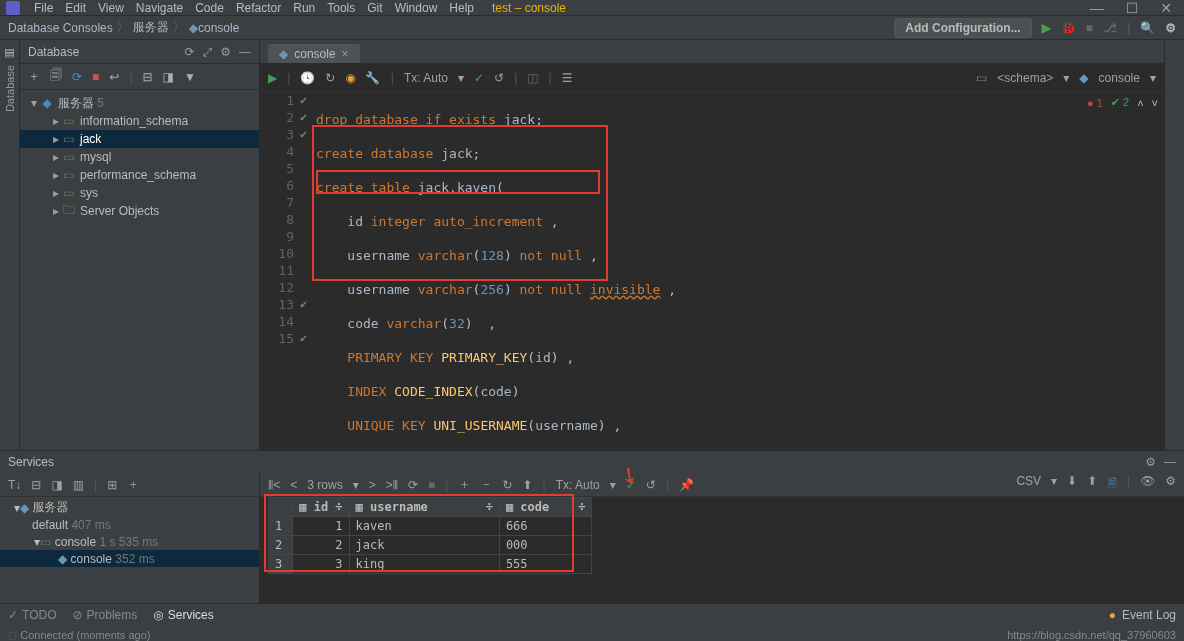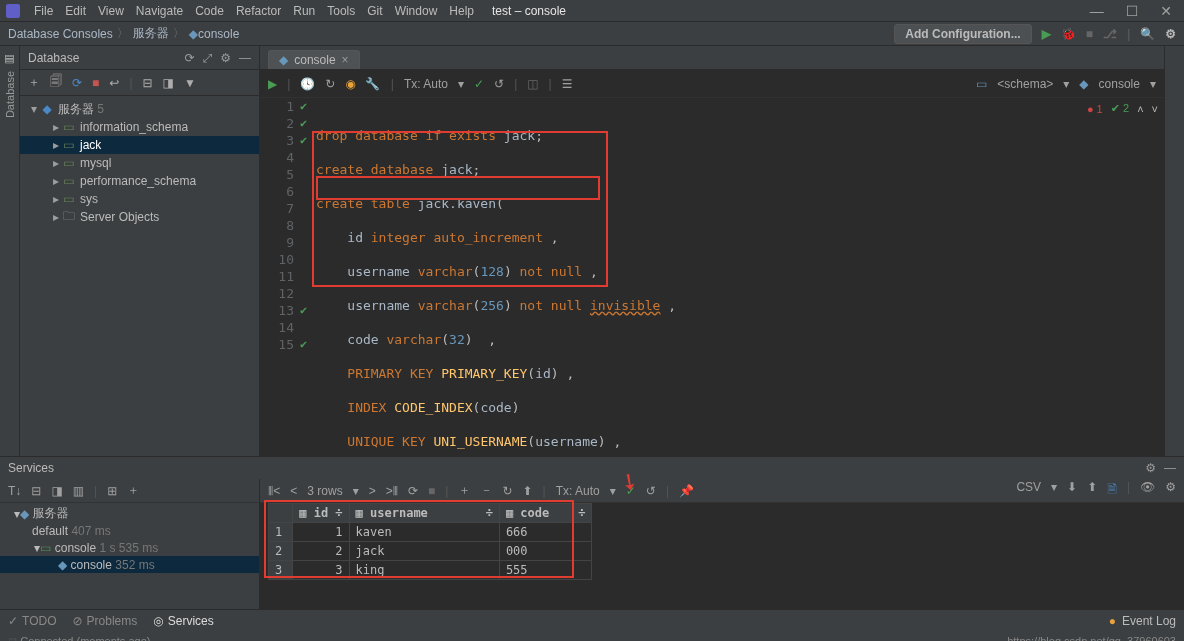--- a/index.html
+++ b/index.html
@@ -1,20 +1,20 @@
 <!DOCTYPE html>
 <html><head>
 <meta charset="utf-8">
 <style>
 * { margin: 0; padding: 0; box-sizing: border-box; }
 body { font-family: "Segoe UI", Arial, sans-serif; font-size: 12px; background: #3c3f41; color: #bbbbbb; overflow: hidden; width: 1184px; height: 641px; position: relative; }
-.menubar { height: 22px; background: #3c3f41; border-bottom: 1px solid #2b2b2b; display: flex; align-items: center; padding: 0 6px; }
+.menubar { height: 16px; background: #3c3f41; border-bottom: 1px solid #2b2b2b; display: flex; align-items: center; padding: 0 6px; }
 .menubar .logo { width: 14px; height: 14px; background: #5f5fc7; border-radius: 2px; margin-right: 8px; }
 .menubar .item { padding: 0 6px; cursor: pointer; }
-.menubar .title { margin-left: 12px; color: #e5e5e5; }
+.menubar .title { margin-left: 12px; color: #eab308; }
 .menubar .winctl { margin-left: auto; display: flex; gap: 22px; color: #a0a0a0; font-size: 14px; padding-right: 6px; }
 .breadcrumbs { height: 24px; display: flex; align-items: center; padding: 0 8px; border-bottom: 1px solid #2b2b2b; }
 .breadcrumbs .crumb { color: #a9b7c6; }
 .breadcrumbs .sep { margin: 0 4px; color: #777; }
 .breadcrumbs .right { margin-left: auto; display: flex; align-items: center; gap: 10px; font-weight: bold; }
 .breadcrumbs .addcfg { border: 1px solid #555; background: #4c5052; padding: 2px 10px; border-radius: 3px; }
 .mainrow { display: flex; height: 410px; }
 .leftgut { width: 20px; background: #3c3f41; border-right: 1px solid #2b2b2b; display:flex; flex-direction:column; align-items:center; padding-top:6px; }
 .leftgut .vlabel { writing-mode: vertical-rl; transform: rotate(180deg); font-size:11px; color:#999; margin-top:6px;}
 .dbpanel { width: 240px; border-right: 1px solid #2b2b2b; display:flex; flex-direction:column; }
@@ -27,21 +27,21 @@
 .tree .ico { width:14px; text-align:center; color:#6a8759; margin-right:4px; }
 .tree .arrow { width:12px; text-align:center; color:#9d9d9d; }
 .editor { flex:1; display:flex; flex-direction:column; background:#2b2b2b; }
 .editor .tabbar { height:24px; display:flex; align-items:flex-end; background:#3c3f41; border-bottom:1px solid #2b2b2b; padding-left:8px; }
 .editor .tab { background:#4e5254; border:1px solid #555; border-bottom:none; padding:2px 10px; display:flex; align-items:center; gap:6px; border-radius:3px 3px 0 0;}
 .editor .etool { height:28px; display:flex; align-items:center; gap:10px; padding:0 8px; border-bottom:1px solid #323232; color:#a0a0a0; }
 .editor .etool .right { margin-left:auto; display:flex; gap:10px; align-items:center;}
 .codewrap { flex:1; position:relative; overflow:hidden; }
 .gutter { position:absolute; left:0; top:0; width:40px; text-align:right; padding-right:6px; color:#606366; font-family: Consolas, monospace; font-size:13px; line-height:17px; }
 .checks { position:absolute; left:40px; top:0; width:16px; font-family: Consolas, monospace; font-size:12px; line-height:17px; color:#499c54; }
-.codearea { position:absolute; left:56px; right:0; top:12px; font-family: Consolas, monospace; font-size:13px; line-height:17px; white-space:pre; }
+.codearea { position:absolute; left:56px; right:0; top:2px; font-family: Consolas, monospace; font-size:13px; line-height:17px; white-space:pre; }
 .codearea .line { height:17px; }
 .kw { color:#cc7832; }
 .id { color:#a9b7c6; }
 .fn { color:#ffc66d; }
 .num { color:#6897bb; }
 .redbox { position:absolute; border:2px solid #e03c31; pointer-events:none; }
 .status { position:absolute; right:6px; top:4px; display:flex; gap:8px; font-size:11px; align-items:center; }
 .services { border-top:1px solid #2b2b2b; }
 .services .hdr { height:22px; display:flex; align-items:center; padding:0 8px; }
 .services .hdr .sp { margin-left:auto; display:flex; gap:8px; color:#999; }

